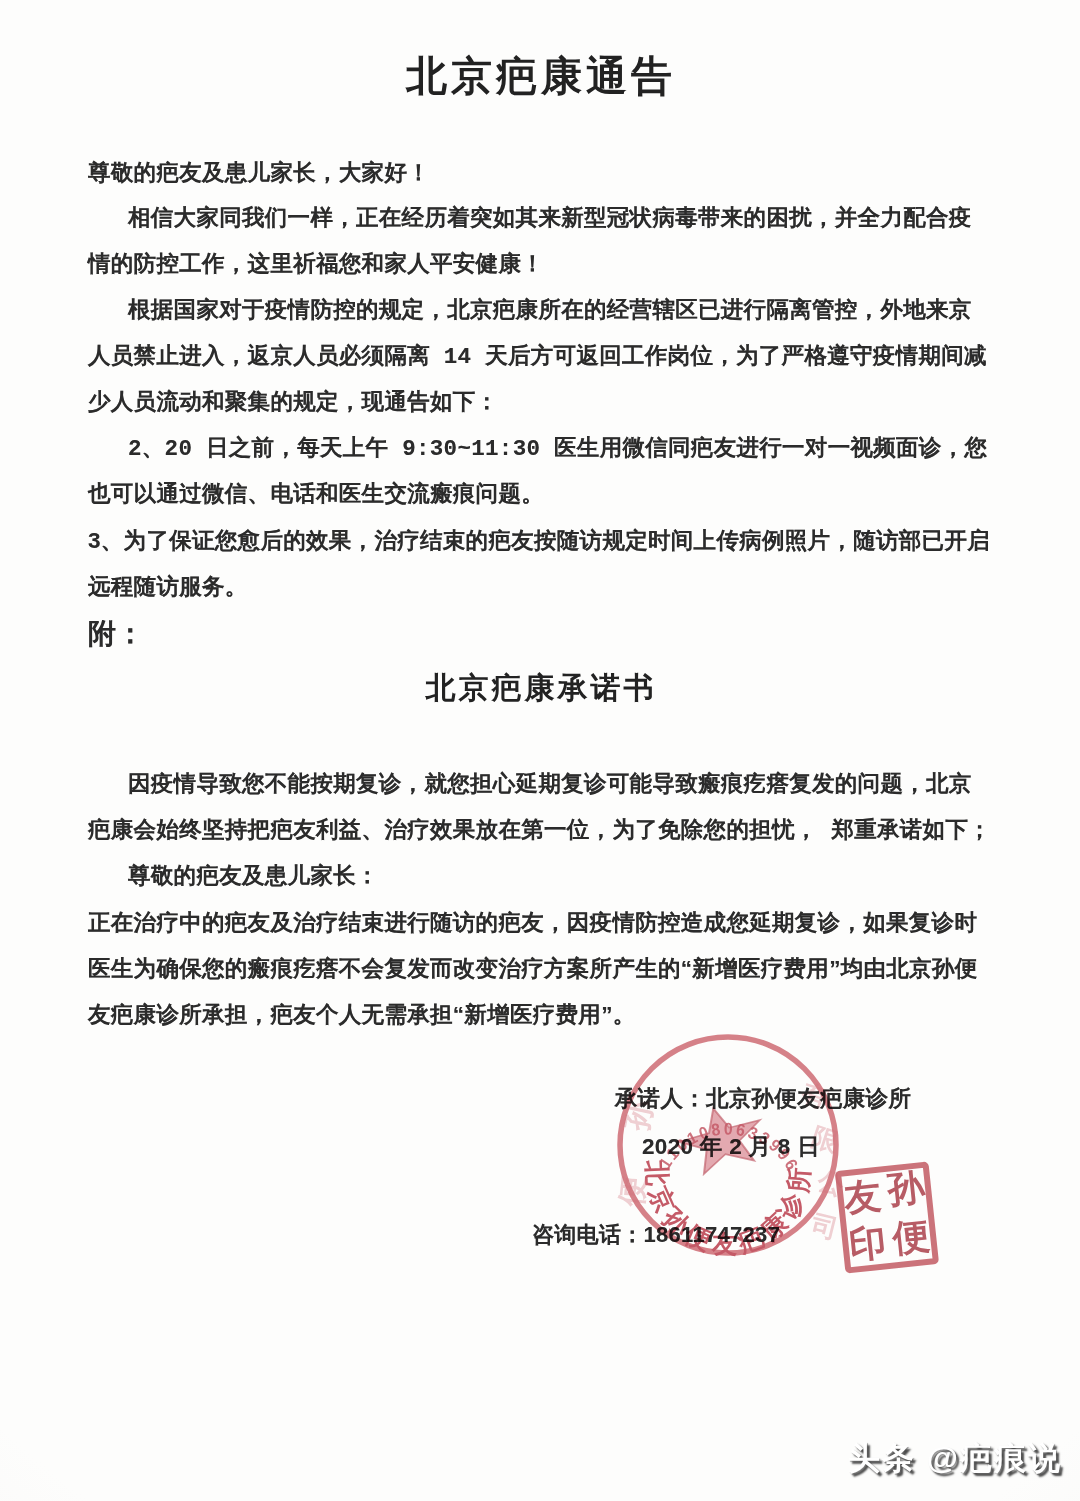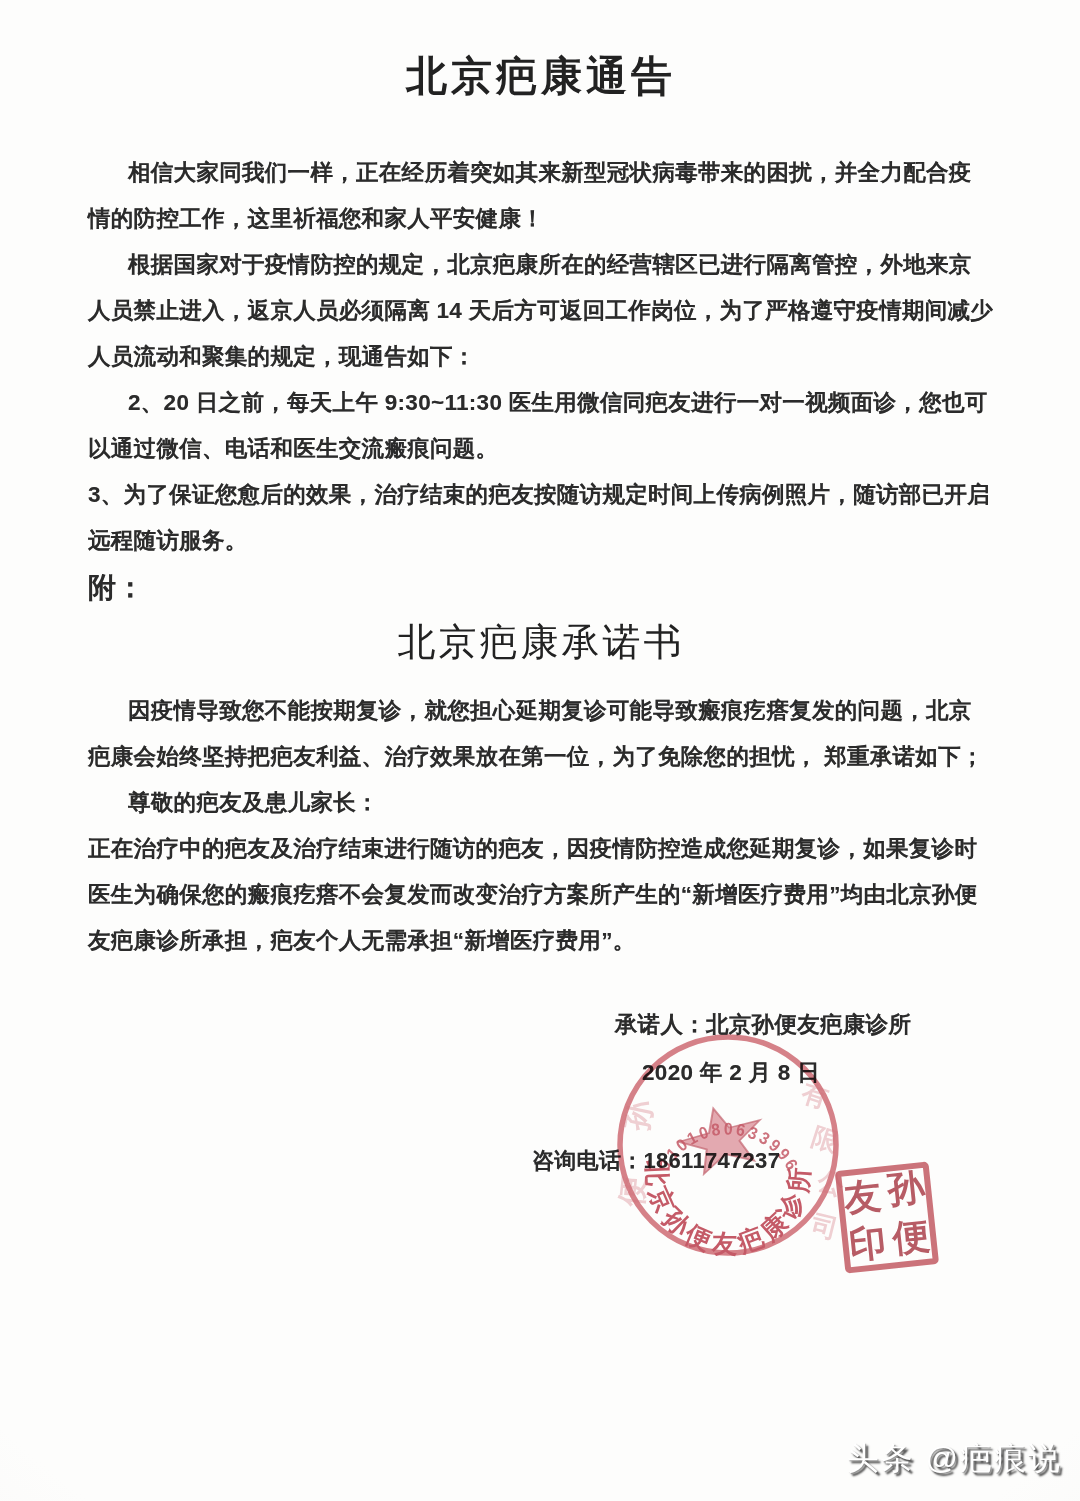--- a/index.html
+++ b/index.html
@@ -25,25 +25,25 @@
   .doc p{
     margin:0;font-size:22.5px;line-height:46px;font-weight:600;letter-spacing:.3px;
     text-shadow:0 0 .6px rgba(0,0,0,.35);
   }
   h1.t1{
     margin:10px 0 46px;text-align:center;
     font-family:Liberation Sans, sans-serif;
     font-size:41px;line-height:56px;font-weight:700;letter-spacing:4px;color:#222;
   }
   h2.t2{
-    margin:10px 0 26px;text-align:center;
+    margin:10px 0 54px;text-align:center;
     font-family:"Liberation Serif", serif;
-    font-size:38px;line-height:40px;font-weight:400;letter-spacing:3px;color:#222;
+    font-size:30px;line-height:40px;font-weight:700;letter-spacing:3px;color:#222;
   }
-  .ind{text-indent:40px;}
+  .ind{text-indent:40px;font-family:Liberation Mono, monospace;}
   .attach{font-size:28px !important;line-height:48px !important;font-weight:700 !important;}
   .sig{margin-top:38px;}
   .sig .signer{padding-left:444px;text-align:center;}
   .sig .date{padding-left:554px;margin-top:2px;}
   .sig .phone{padding-left:444px;margin-top:42px;font-size:22px;}
   svg.stamps{
     position:absolute;inset:0;pointer-events:none;
     mix-blend-mode:multiply;opacity:.93;
   }
   .ring-text{
@@ -53,32 +53,33 @@
   .serial-text{
     font-family:"Liberation Sans", sans-serif;font-size:17px;font-weight:600;
     fill:var(--seal-red-deep);letter-spacing:3px;opacity:.85;
   }
   .seal-char{
     font-family:"Liberation Serif", serif;font-weight:700;fill:#b4505a;
   }
   .ghost{opacity:.32;font-family:"Liberation Serif", serif;font-weight:700;fill:var(--seal-red);}
   .watermark{
     position:absolute;right:18px;bottom:20px;
-    font-size:32px;font-weight:400;letter-spacing:2px;color:#fff;
+    font-size:32px;font-weight:700;letter-spacing:2px;color:#fff;
     text-shadow:3px 3px 2px var(--wm-shadow), 1px 1px 1px rgba(90,90,90,.6);
   }
 </style>
 </head>
 <body>
 
 <div class="page">
 
   <main class="doc">
     <h1 class="t1">北京疤康通告</h1>
 
+    <p>尊敬的疤友及患儿家长，大家好！</p>
     <p class="ind">相信大家同我们一样，正在经历着突如其来新型冠状病毒带来的困扰，并全力配合疫情的防控工作，这里祈福您和家人平安健康！</p>
     <p class="ind">根据国家对于疫情防控的规定，北京疤康所在的经营辖区已进行隔离管控，外地来京人员禁止进入，返京人员必须隔离 14 天后方可返回工作岗位，为了严格遵守疫情期间减少人员流动和聚集的规定，现通告如下：</p>
     <p class="ind">2、20 日之前，每天上午 9:30~11:30 医生用微信同疤友进行一对一视频面诊，您也可以通过微信、电话和医生交流瘢痕问题。</p>
     <p>3、为了保证您愈后的效果，治疗结束的疤友按随访规定时间上传病例照片，随访部已开启远程随访服务。</p>
     <p class="attach">附：</p>
 
     <h2 class="t2">北京疤康承诺书</h2>
 
     <p class="ind">因疫情导致您不能按期复诊，就您担心延期复诊可能导致瘢痕疙瘩复发的问题，北京疤康会始终坚持把疤友利益、治疗效果放在第一位，为了免除您的担忧， 郑重承诺如下；</p>
     <p class="ind">尊敬的疤友及患儿家长：</p>

